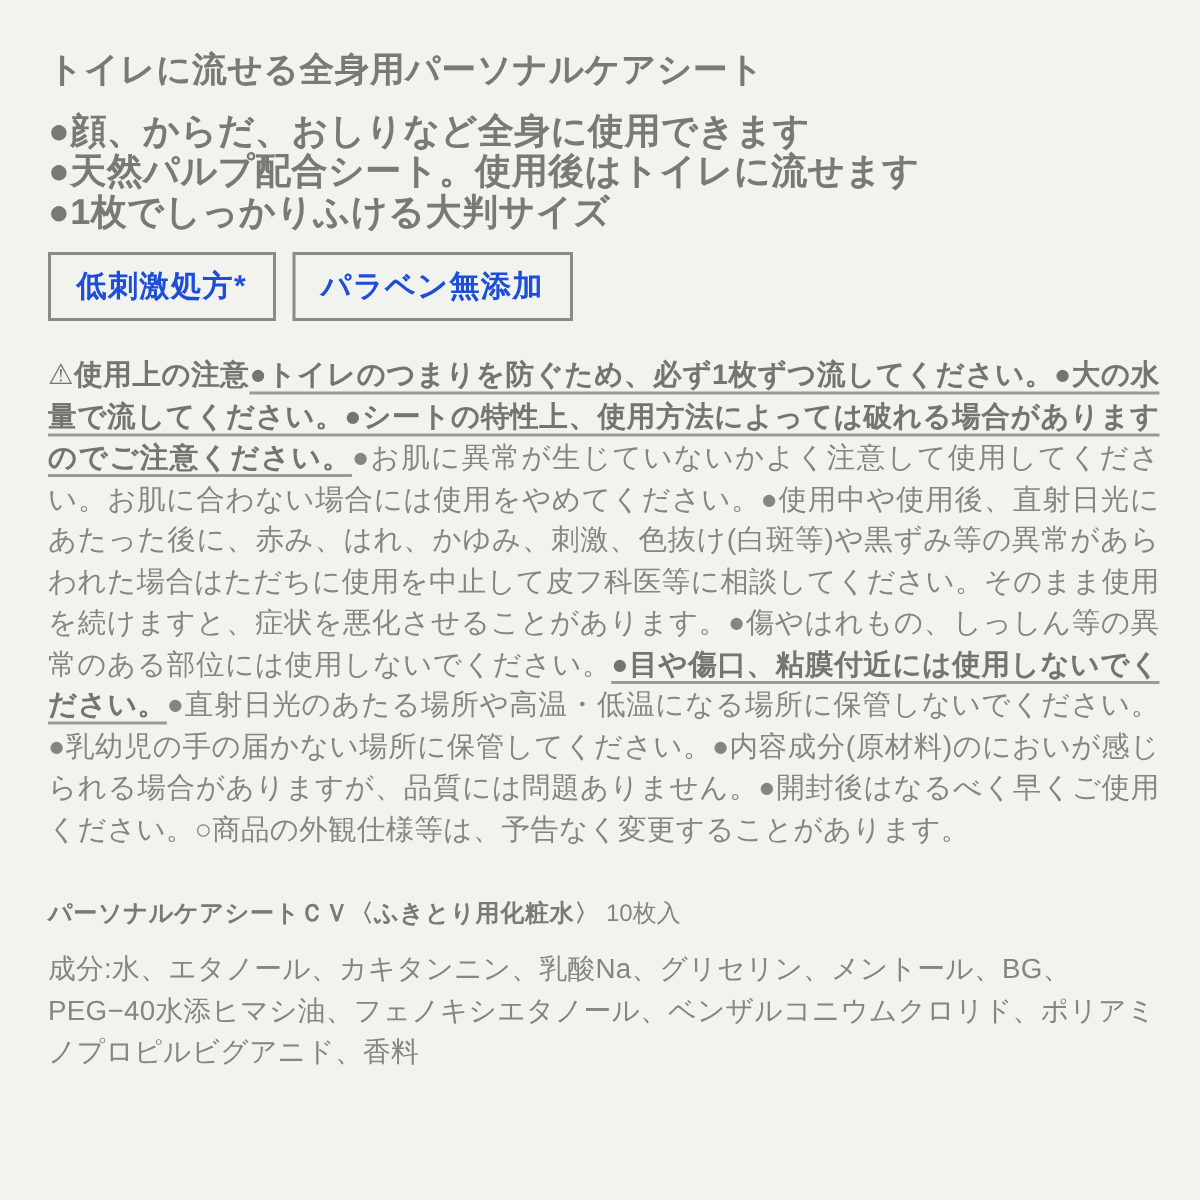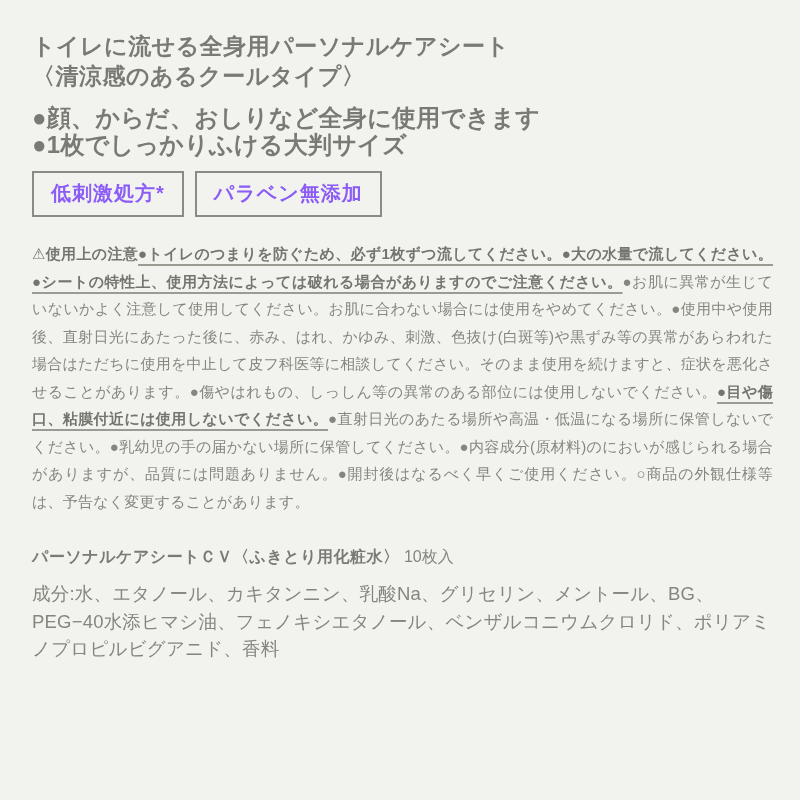--- a/index.html
+++ b/index.html
@@ -38,28 +38,28 @@
   }
   .badges {
     margin-top: 13px;
     display: flex;
     gap: 11px;
   }
   .badge {
     border: 2px solid #8a8b84;
     font-size: 20px;
     font-weight: bold;
-    color: #8b5cf6;
+    color: #1d4ed8;
     padding: 7px 17px 8px 17px;
     letter-spacing: 1px;
   }
   .warning {
     margin: 23px 0 0 0;
     width: 741px;
-    font-size: 15px;
+    font-size: 19px;
     line-height: 27.5px;
     text-align: justify;
     color: #85867e;
     letter-spacing: 0.2px;
   }
   .strong {
     font-weight: bold;
     color: #74756e;
   }
   .underline {
@@ -90,25 +90,25 @@
     letter-spacing: 0.2px;
   }
 </style>
 </head>
 <body>
 
 <div class="page">
 
   <div class="title-block">
     <div class="title">トイレに流せる全身用パーソナルケアシート</div>
-    <div class="subtitle">〈清涼感のあるクールタイプ〉</div>
   </div>
 
   <ul class="features">
     <li>●顔、からだ、おしりなど全身に使用できます</li>
+    <li>●天然パルプ配合シート。使用後はトイレに流せます</li>
     <li>●1枚でしっかりふける大判サイズ</li>
   </ul>
 
   <div class="badges">
     <div class="badge">低刺激処方*</div>
     <div class="badge">パラベン無添加</div>
   </div>
 
   <p class="warning"><span class="strong">⚠使用上の注意</span><span class="strong underline">●トイレのつまりを防ぐため、必ず1枚ずつ流してください。●大の水量で流してください。●シートの特性上、使用方法によっては破れる場合がありますのでご注意ください。</span><span>●お肌に異常が生じていないかよく注意して使用してください。お肌に合わない場合には使用をやめてください。●使用中や使用後、直射日光にあたった後に、赤み、はれ、かゆみ、刺激、色抜け(白斑等)や黒ずみ等の異常があらわれた場合はただちに使用を中止して皮フ科医等に相談してください。そのまま使用を続けますと、症状を悪化させることがあります。●傷やはれもの、しっしん等の異常のある部位には使用しないでください。</span><span class="strong underline">●目や傷口、粘膜付近には使用しないでください。</span><span>●直射日光のあたる場所や高温・低温になる場所に保管しないでください。●乳幼児の手の届かない場所に保管してください。●内容成分(原材料)のにおいが感じられる場合がありますが、品質には問題ありません。●開封後はなるべく早くご使用ください。○商品の外観仕様等は、予告なく変更することがあります。</span></p>
 

